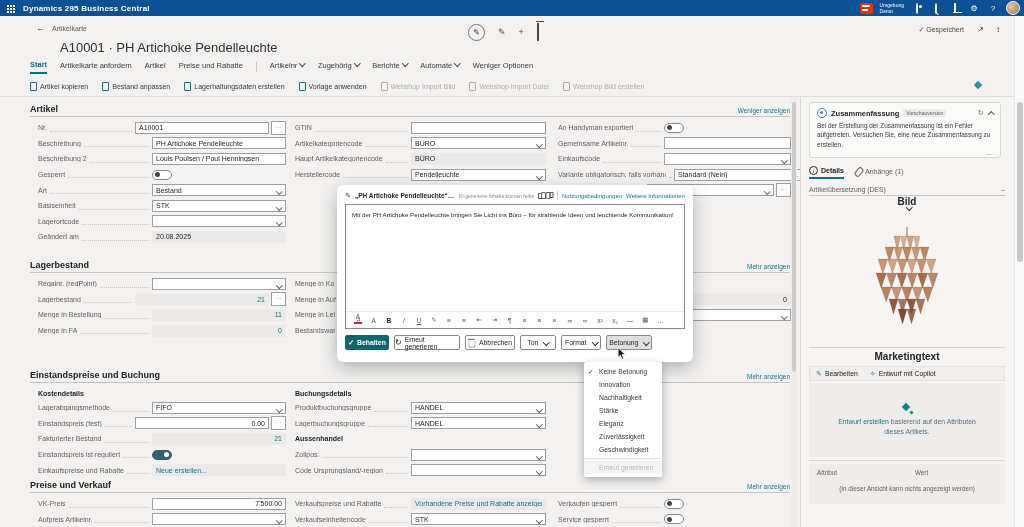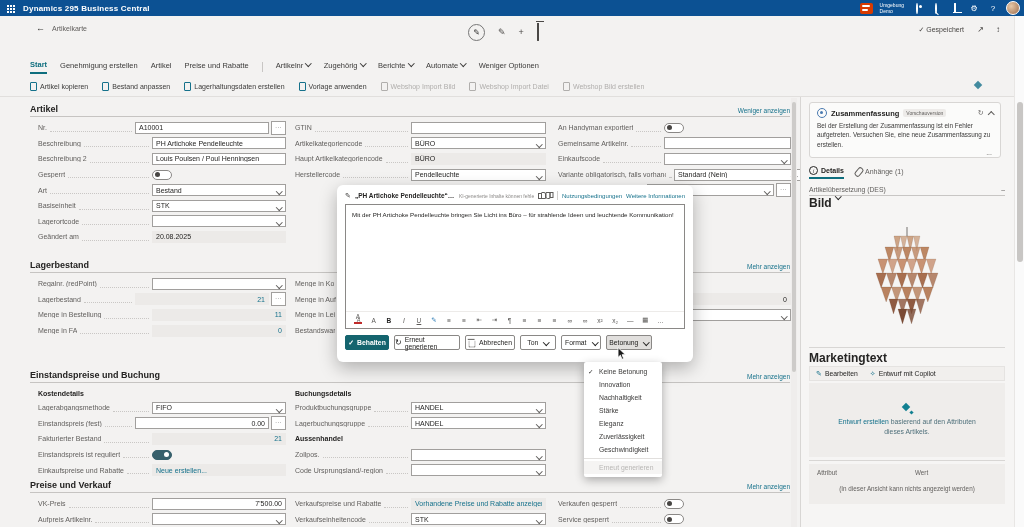--- a/index.html
+++ b/index.html
@@ -125,21 +125,21 @@
   .c1body{font-size:6.4px;color:#3b3a39;line-height:1.45;margin-top:3px;}
   .c1dots{position:absolute;right:8px;bottom:1px;font-size:7px;color:#605e5c;}
   .card2{position:absolute;left:8px;top:68px;width:196px;}
   .ptabs{display:flex;align-items:center;gap:12px;height:15px;font-size:7px;color:#605e5c;}
   .ptab{display:flex;align-items:center;gap:3px;padding-bottom:2px;}
   .ptab.active{color:#252423;font-weight:700;border-bottom:2px solid #0e6e7e;}
   .infoc{width:7px;height:7px;border:1px solid currentColor;border-radius:50%;font-size:5px;display:flex;align-items:center;justify-content:center;font-style:italic;font-weight:400;}
   .infoc::after{content:"i";}
   .clip{width:4px;height:8px;border:1px solid #605e5c;border-radius:2.5px;transform:rotate(40deg);}
   .transrow{display:flex;align-items:flex-end;justify-content:space-between;height:13px;border-bottom:1px solid #c8c6c4;font-size:6.8px;color:#605e5c;padding-bottom:2px;}
-  .grphead{display:flex;height:18px;font-size:12px;font-weight:700;color:#252423;}
+  .grphead{display:flex;align-items:center;height:18px;font-size:10px;font-weight:700;color:#252423;flex-direction:column;}
   .chevd{display:inline-block;width:3.5px;height:3.5px;border-right:1px solid #252423;border-bottom:1px solid #252423;transform:rotate(45deg);margin-left:4px;margin-top:-2px;}
   .lampwrap{height:130px;display:flex;align-items:center;justify-content:center;}
   .pdiv{height:1px;background:#d8d6d4;margin:3px 0;}
   .mtoolbar{height:13px;background:#f1efed;border:1px solid #e5e3e1;display:flex;align-items:center;gap:12px;padding:0 6px;font-size:6.8px;color:#252423;}
   .mtool{display:flex;align-items:center;gap:3px;}
   .mtool .tico{color:#15718b;font-size:7px;}
   .ctabox{background:#efedeb;margin-top:2px;height:74px;display:flex;flex-direction:column;align-items:center;justify-content:center;gap:4px;}
   .sparkle{position:relative;width:10px;height:10px;}
   .sparkle::before{content:"";position:absolute;left:1px;top:1px;width:6px;height:6px;background:#128091;transform:rotate(45deg);}
   .sparkle::after{content:"";position:absolute;right:-1px;bottom:-1px;width:3px;height:3px;background:#128091;transform:rotate(45deg);}
@@ -173,36 +173,37 @@
       <span class="tbi"><span class="bell"></span></span>
       <span class="tbi">⚙</span>
       <span class="tbi">?</span>
       <span class="avatar"></span>
     </span>
   </div>
 
   <div id="phead">
     <span class="backarrow">←</span>
     <span class="crumb">Artikelkarte</span>
+    <span class="ptitle">A10001 · PH Artichoke Pendelleuchte</span>
     <span class="headicons">
       <span class="pcircle">
           <span>✎</span>
         </span>
       <span class="hic">✎</span>
       <span class="hic">+</span>
       <span><span class="trash"></span></span>
     </span>
     <span class="savedwrap"><span>✓</span> <span>Gespeichert</span></span>
     <span class="hic2" style="right:40px;">↗</span>
     <span class="hic2" style="right:24px;">↕</span>
   </div>
 
   <div id="tabsrow">
     <span class="tab active">Start</span>
-    <span class="tab">Genehmigung erstellen</span>
+    <span class="tab">Artikelkarte anfordern</span>
     <span class="tab">Artikel</span>
     <span class="tab">Preise und Rabatte</span>
     <span class="vsep"></span>
     <span class="tab"><span>Artikelnr</span><span class="chev"></span></span>
     <span class="tab"><span>Zugehörig</span><span class="chev"></span></span>
     <span class="tab"><span>Berichte</span><span class="chev"></span></span>
     <span class="tab"><span>Automate</span><span class="chev"></span></span>
     <span class="tab">Weniger Optionen</span>
   </div>
 

